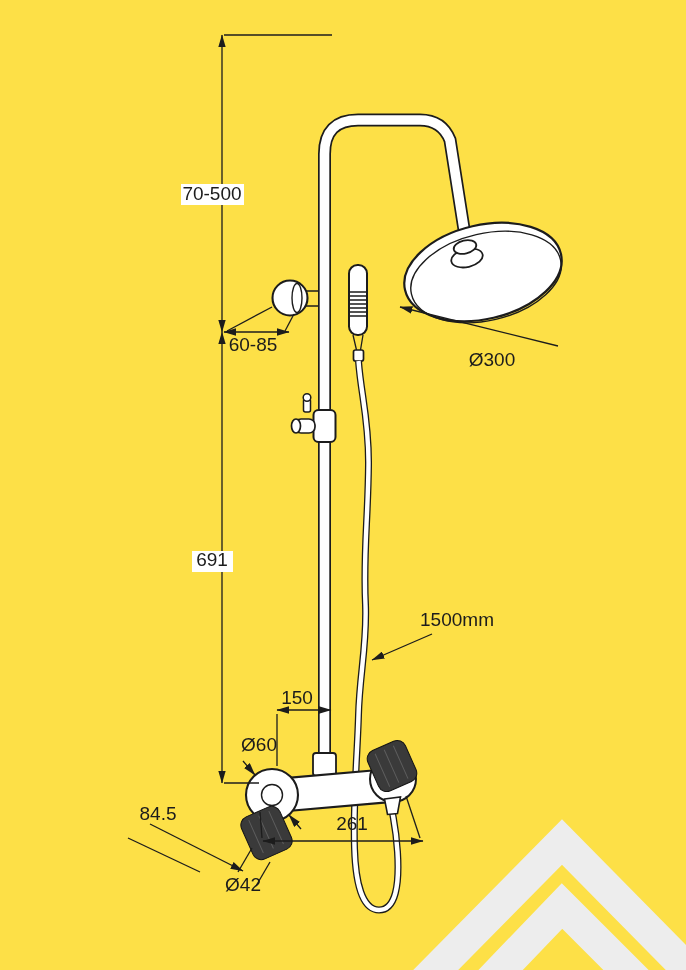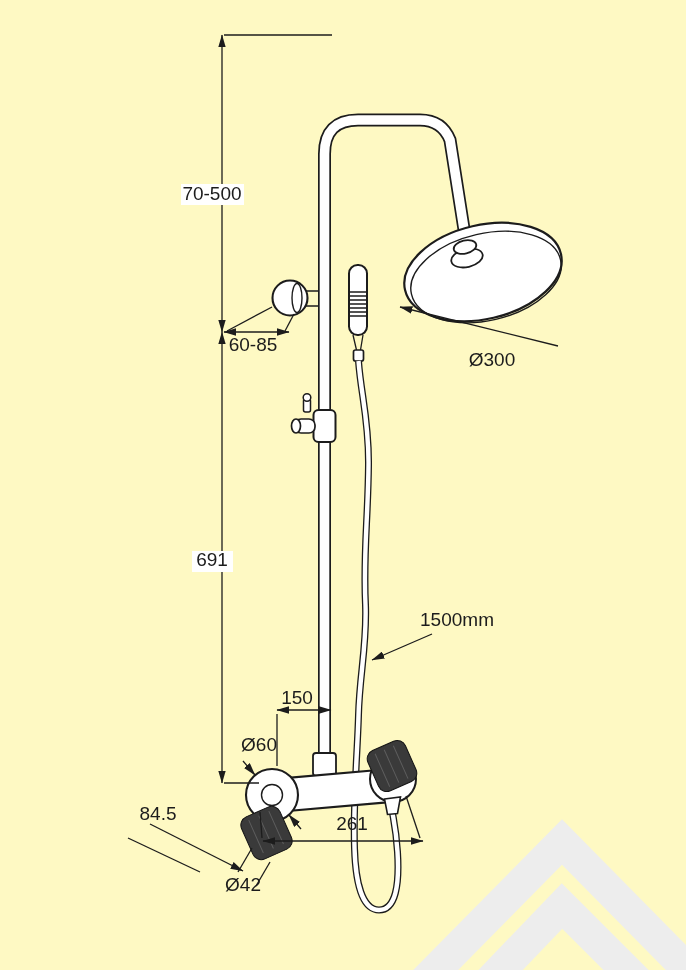--- a/index.html
+++ b/index.html
@@ -1,20 +1,20 @@
 <!DOCTYPE html>
 <html><head>
 <meta charset="utf-8">
 <style>
   html, body { margin: 0; padding: 0; background: #ffffff; }
   .canvas-wrap {
     position: relative;
     width: 686px;
     height: 970px;
-    background: #fef9c3;
+    background: #fde047;
     overflow: hidden;
     font-family: "Liberation Sans", sans-serif;
   }
   svg { display: block; }
   .outline   { stroke: #1c1c1c; fill: none; }
   .whitefill { fill: #ffffff; }
   .dim       { stroke: #1c1c1c; stroke-width: 1.3; fill: none; }
   .lbl {
     font-family: "Liberation Sans", sans-serif;
     font-size: 19px;

